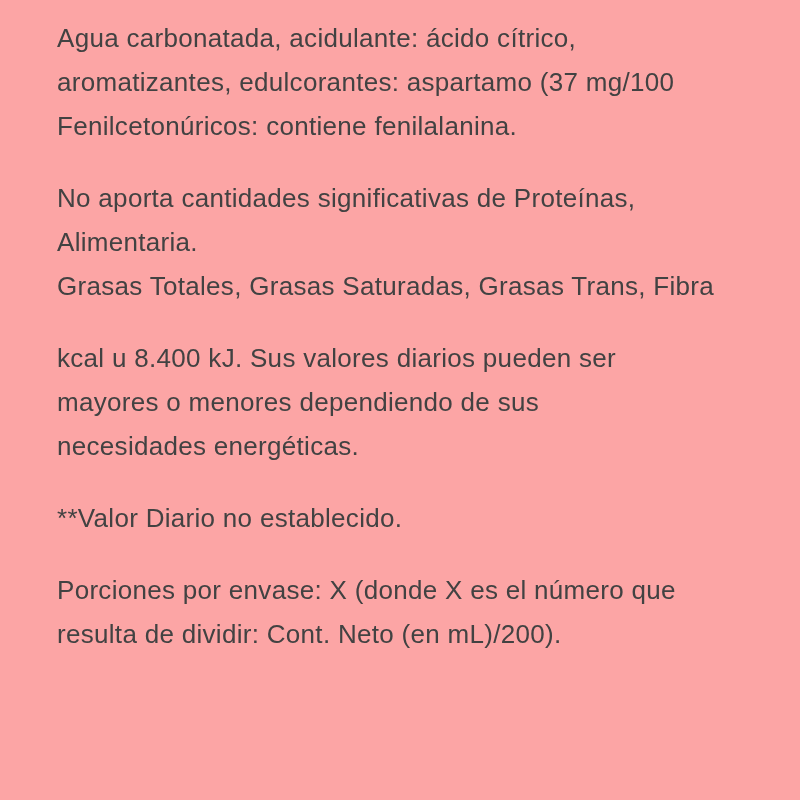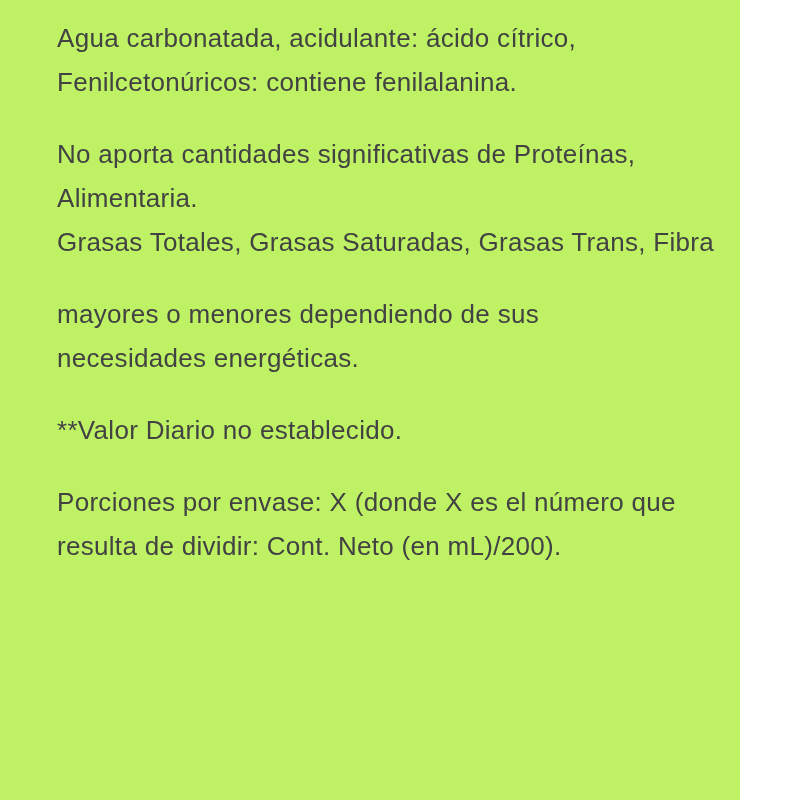--- a/index.html
+++ b/index.html
@@ -2,23 +2,23 @@
 <html><head>
 <meta charset="utf-8">
 <style>
   html, body {
     margin: 0;
     padding: 0;
     background: #ffffff;
   }
   .page {
     position: relative;
-    width: 740px;
+    width: 800px;
     height: 800px;
-    background: #bef264;
+    background: #fca5a5;
     overflow: hidden;
   }
   .description {
     position: absolute;
     left: 57px;
     top: 16px;
     width: 710px;
     font-family: "Liberation Sans", "DejaVu Sans", sans-serif;
     font-size: 26px;
     line-height: 44px;
@@ -34,30 +34,32 @@
   }
 </style>
 </head>
 <body>
 
 <div class="page">
   <div class="description">
 
     <div class="paragraph">
       <div class="line">Agua carbonatada, acidulante: ácido cítrico,</div>
+      <div class="line">aromatizantes, edulcorantes: aspartamo (37 mg/100</div>
       <div class="line">Fenilcetonúricos: contiene fenilalanina.</div>
     </div>
 
     <div class="paragraph">
       <div class="line">No aporta cantidades significativas de Proteínas,</div>
       <div class="line">Alimentaria.</div>
       <div class="line">Grasas Totales, Grasas Saturadas, Grasas Trans, Fibra</div>
     </div>
 
     <div class="paragraph">
+      <div class="line">kcal u 8.400 kJ. Sus valores diarios pueden ser</div>
       <div class="line">mayores o menores dependiendo de sus</div>
       <div class="line">necesidades energéticas.</div>
     </div>
 
     <div class="paragraph">
       <div class="line">**Valor Diario no establecido.</div>
     </div>
 
     <div class="paragraph">
       <div class="line">Porciones por envase: X (donde X es el número que</div>

